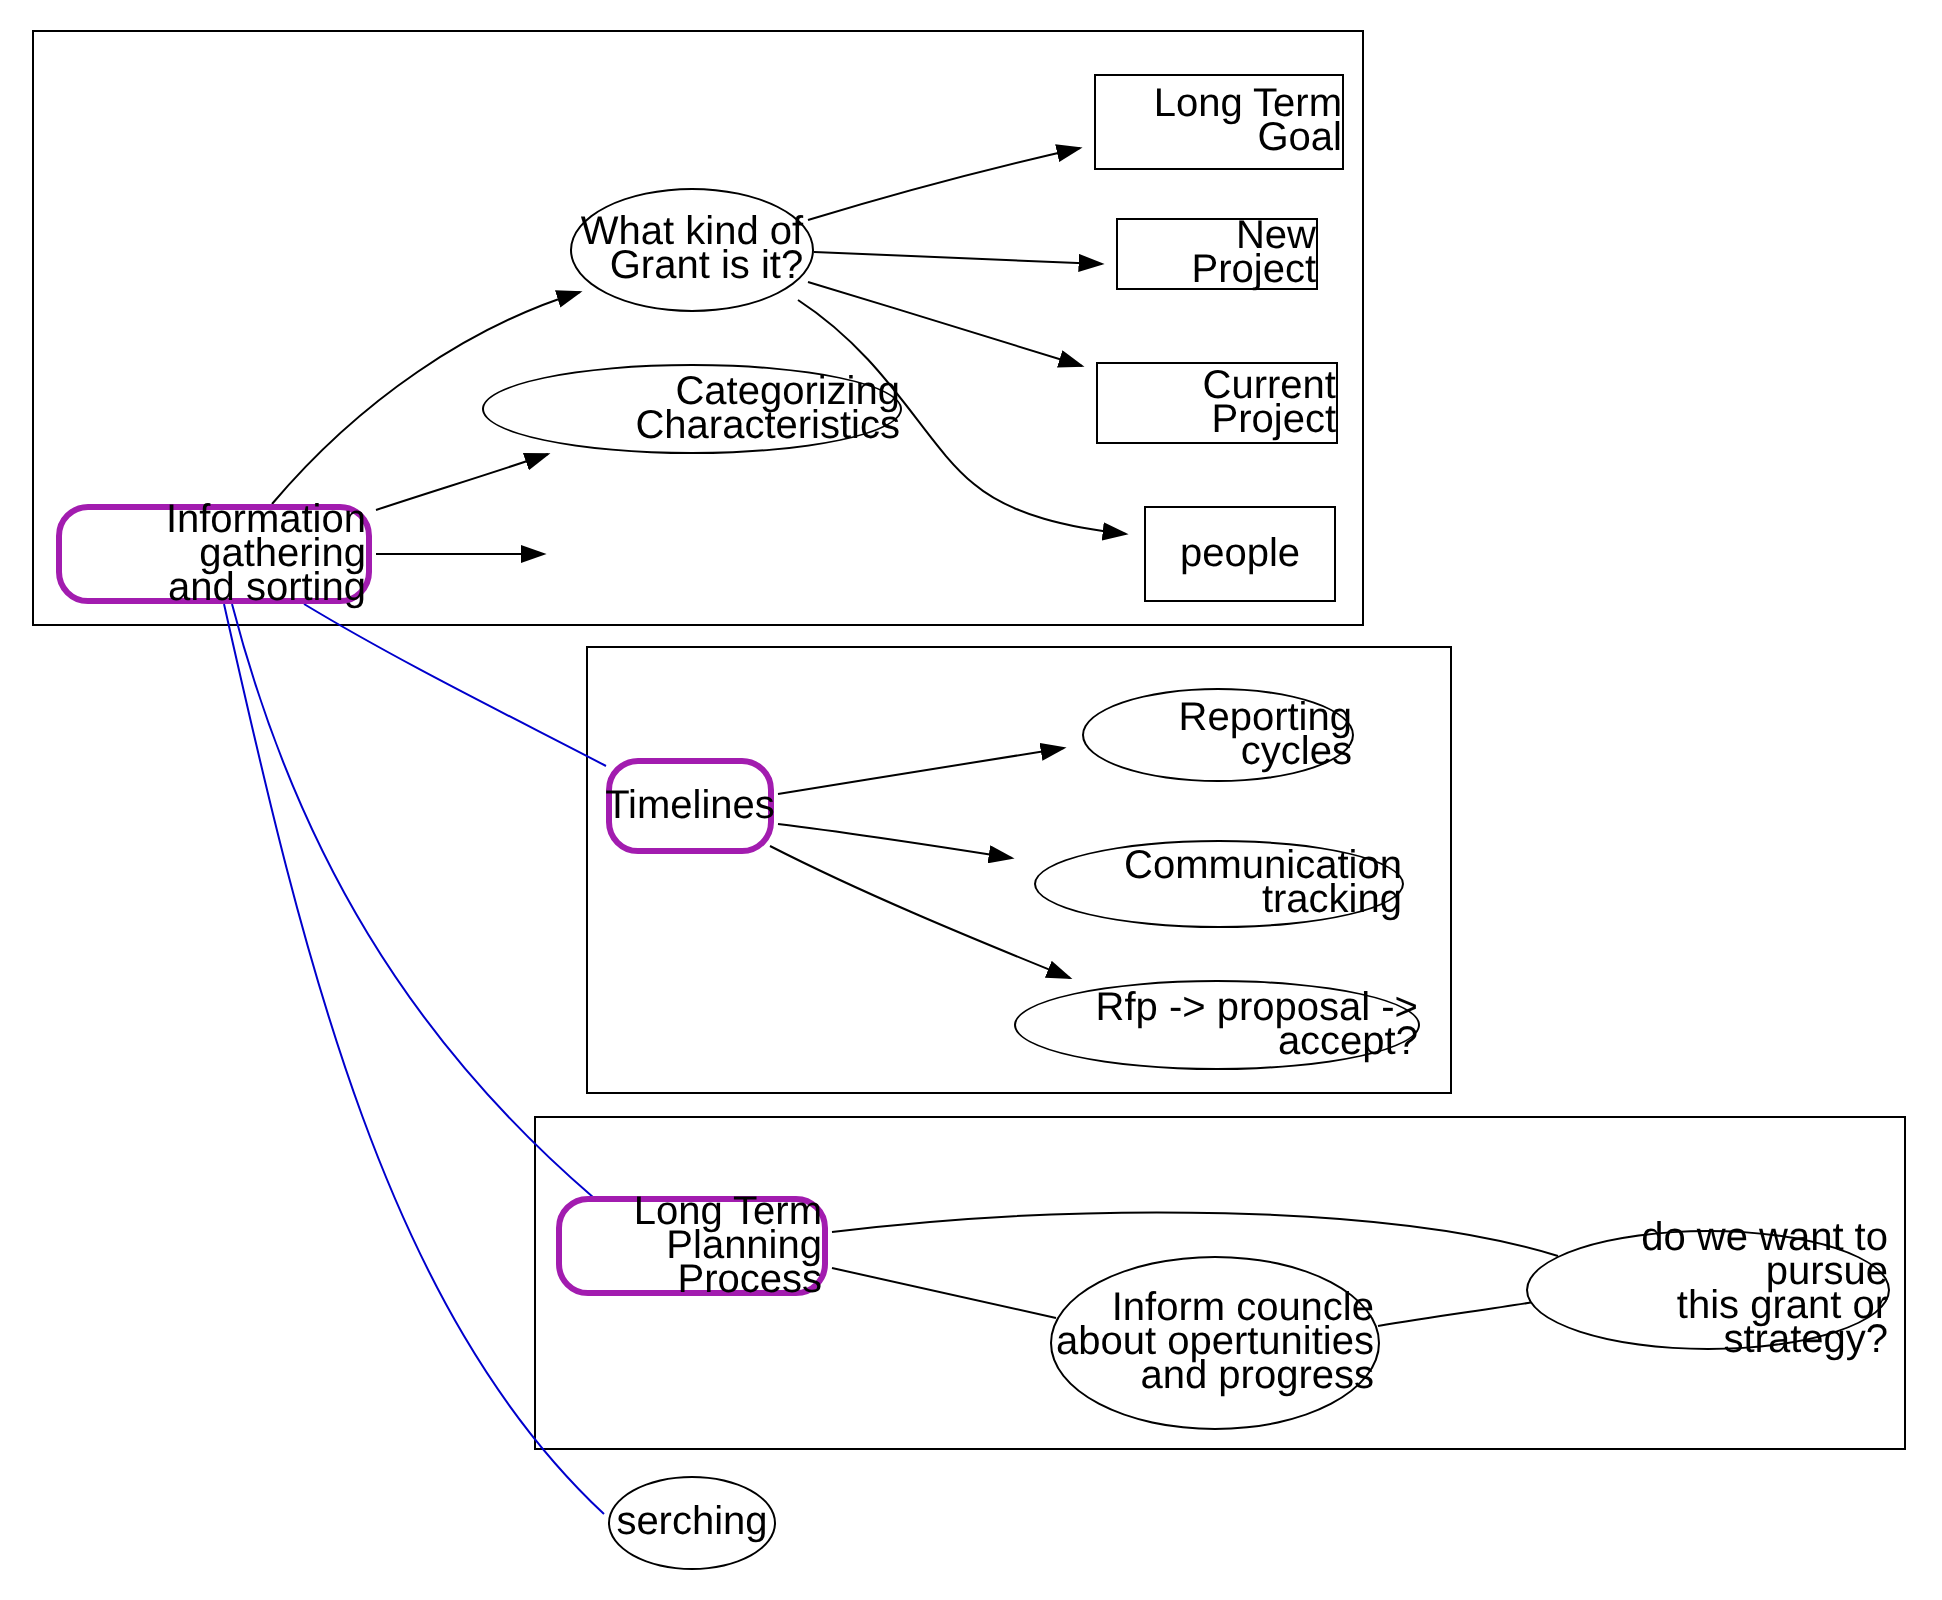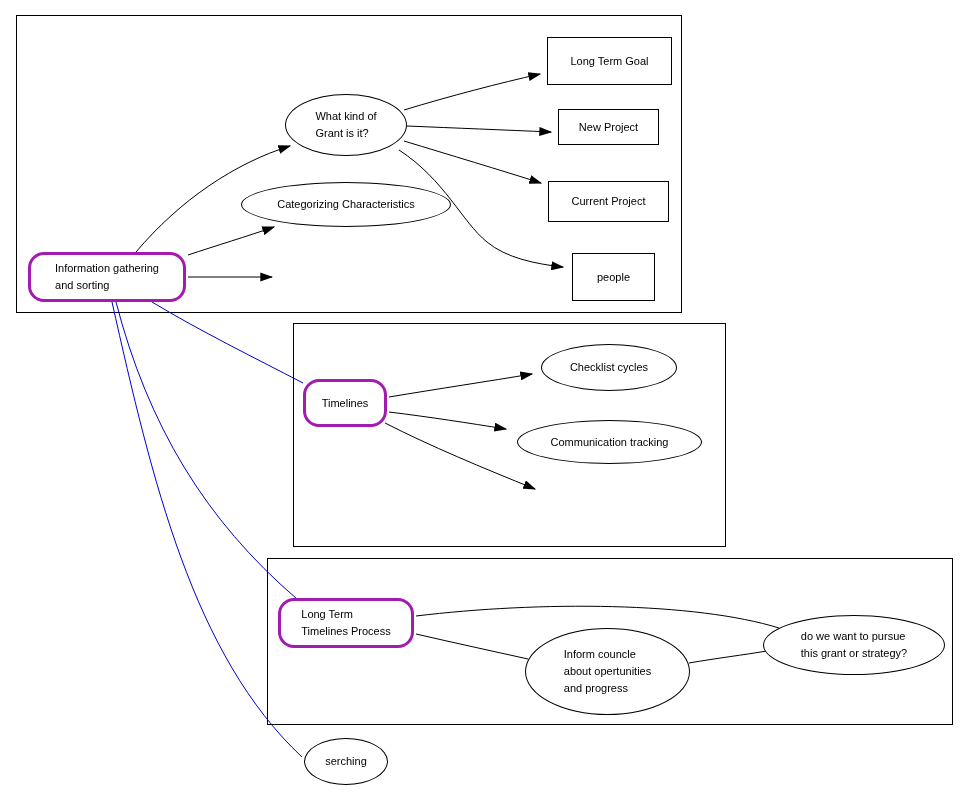--- a/index.html
+++ b/index.html
@@ -11,35 +11,35 @@
   .cluster { position:absolute; border:1px solid #000; background:transparent; }
   #cluster-top    { left:16px;  top:15px;  width:664px; height:296px; }
   #cluster-middle { left:293px; top:323px; width:431px; height:222px; }
   #cluster-bottom { left:267px; top:558px; width:684px; height:165px; }
 
   #edge-layer { position:absolute; left:0; top:0; width:971px; height:800px; pointer-events:none; }
 
   .node {
     position:absolute; box-sizing:border-box; background:#ffffff;
     display:flex; align-items:center; justify-content:center;
-    text-align:left; font-size:11px; line-height:17px;
+    text-align:right; font-size:20px; line-height:17px;
     white-space:pre-line;
   }
   .rect    { border:1px solid #000; }
   .ellipse { border:1px solid #000000; border-radius:50%; }
   .rounded { border:3px solid #a21caf; border-radius:16px; }
 
   #n-info        { left:28px;  top:252px; width:158px; height:50px; }
   #n-whatkind    { left:285px; top:94px;  width:122px; height:62px; }
   #n-categorizing{ left:241px; top:182px; width:210px; height:45px; }
   #n-checklist   { left:280px; top:255px; width:136px; height:45px; }
   #n-ltg         { left:547px; top:37px;  width:125px; height:48px; }
   #n-newproj     { left:558px; top:109px; width:101px; height:36px; }
   #n-curproj     { left:548px; top:181px; width:121px; height:41px; }
-  #n-people      { left:572px; top:253px; width:83px;  height:48px; }
+  #n-people      { left:572px; top:253px; width:96px;  height:48px; }
   #n-timelines   { left:303px; top:379px; width:84px;  height:48px; }
   #n-reporting   { left:541px; top:344px; width:136px; height:47px; }
   #n-comm        { left:517px; top:420px; width:185px; height:44px; }
   #n-rfp         { left:507px; top:490px; width:203px; height:45px; }
   #n-ltpp        { left:278px; top:598px; width:136px; height:50px; }
   #n-inform      { left:525px; top:628px; width:165px; height:87px; }
   #n-dowe        { left:763px; top:615px; width:182px; height:60px; }
   #n-serching    { left:304px; top:738px; width:84px;  height:47px; }
 </style>
 </head>
@@ -90,27 +90,28 @@
   <div class="node rect" id="n-ltg">Long Term Goal</div>
 
   <div class="node rect" id="n-newproj">New Project</div>
 
   <div class="node rect" id="n-curproj">Current Project</div>
 
   <div class="node rect" id="n-people">people</div>
 
   <div class="node rounded" id="n-timelines">Timelines</div>
 
-  <div class="node ellipse" id="n-reporting">Checklist cycles</div>
+  <div class="node ellipse" id="n-reporting">Reporting cycles</div>
 
   <div class="node ellipse" id="n-comm">Communication tracking</div>
 
+  <div class="node ellipse" id="n-rfp">Rfp -&gt; proposal -&gt; accept?</div>
 
   <div class="node rounded" id="n-ltpp">Long Term
-Timelines Process</div>
+Planning Process</div>
 
   <div class="node ellipse" id="n-inform">Inform councle
 about opertunities
 and progress</div>
 
   <div class="node ellipse" id="n-serching">serching</div>
 
   <div class="node ellipse" id="n-dowe">do we want to pursue
 this grant or strategy?</div>
 

